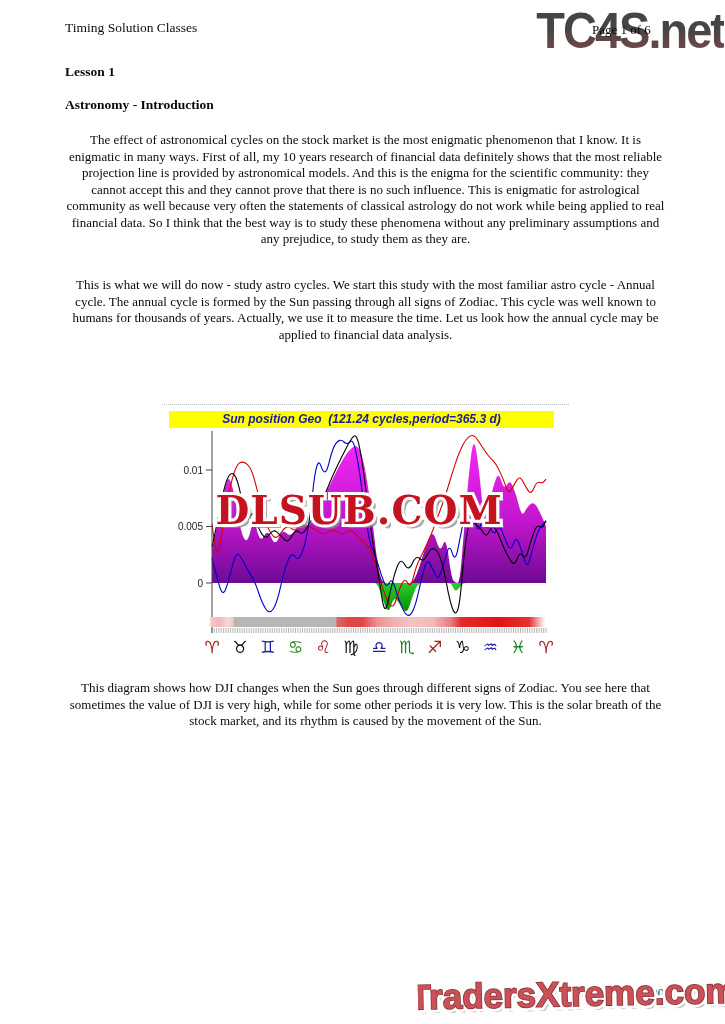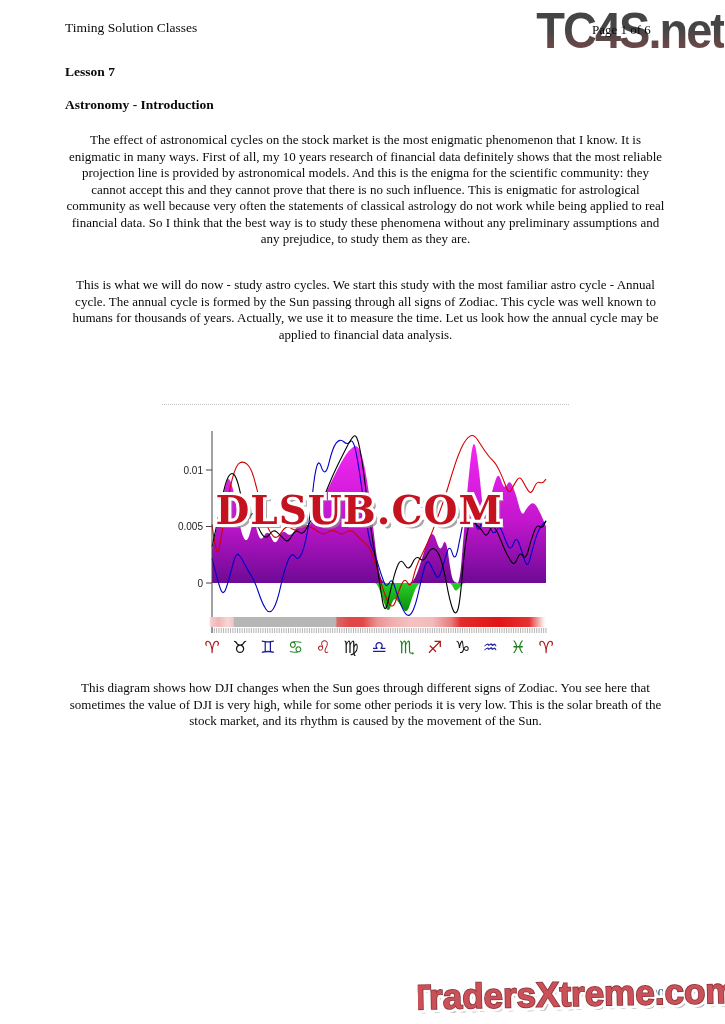--- a/index.html
+++ b/index.html
@@ -34,27 +34,28 @@
 </style>
 </head>
 <body>
 
 <div id="page">
 
   <div id="tc4s-logo" class="abs">TC4S.net</div>
   <div class="abs hdr-left">Timing Solution Classes</div>
   <div class="abs hdr-right">Page 1 of 6</div>
 
-  <div class="abs h-bold h-lesson">Lesson 7</div>
+  <div class="abs h-bold h-lesson">Lesson 1</div>
   <div class="abs h-bold h-section">Astronomy - Introduction</div>
 
   <div class="abs para p-intro">The effect of  astronomical cycles on the stock market is the most enigmatic phenomenon that I know. It is enigmatic in many ways. First of all, my 10 years research of financial data definitely shows that the most reliable projection line is provided by astronomical models. And this is the enigma for the scientific community: they cannot accept this and they cannot prove that there is no such influence. This is enigmatic for astrological community as well because very often the statements of classical astrology do not work while being applied to real financial data. So I think that the best way is to study these phenomena without any preliminary assumptions and any prejudice, to study them as they are.</div>
   <div class="abs para p-annual">This is what we will do now - study astro cycles. We start this study with the most familiar astro cycle - Annual cycle. The annual cycle is formed by the Sun passing through all signs of Zodiac. This cycle was well known to humans for thousands of years. Actually, we use it to measure the time. Let us look how the annual cycle may be applied to financial data analysis.</div>
 
   <div id="chart-fig" class="abs">
+    <div id="chart-titlebar">Sun position Geo  (121.24 cycles,period=365.3 d)</div>
     <svg id="chart-svg" width="407" height="253" viewBox="0 0 407 253">
         <defs>
           <linearGradient id="gArea" x1="0" y1="0" x2="0" y2="1">
             <stop offset="0%" stop-color="#F328F3"></stop>
             <stop offset="55%" stop-color="#C316CE"></stop>
             <stop offset="100%" stop-color="#6E0A94"></stop>
           </linearGradient>
           <linearGradient id="gNeg" x1="0" y1="0" x2="0" y2="1">
             <stop offset="0%" stop-color="#27CF27"></stop>
             <stop offset="100%" stop-color="#0A8F0A"></stop>

